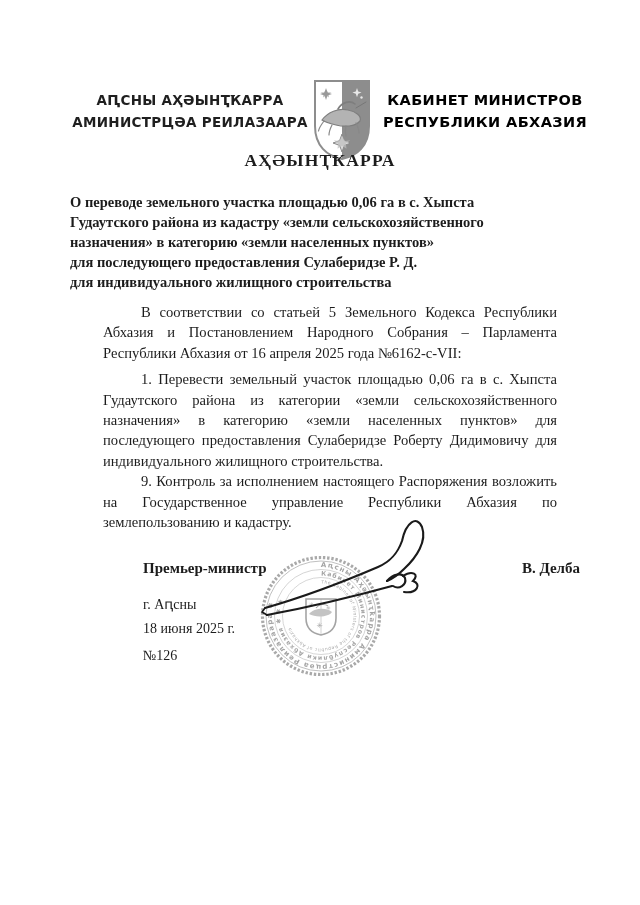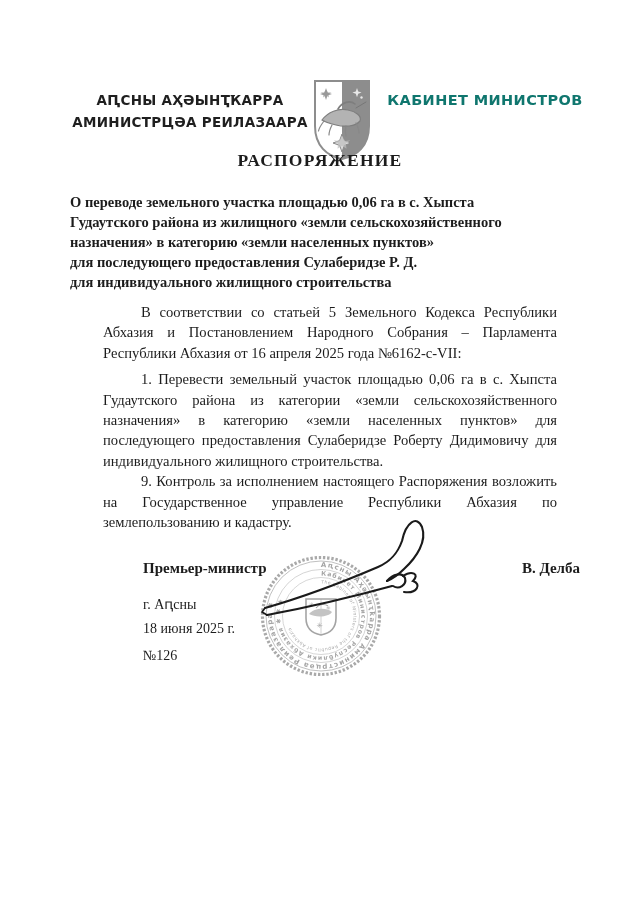--- a/index.html
+++ b/index.html
@@ -17,21 +17,21 @@
     position:absolute;left:70px;top:2px;width:240px;
     text-align:center;
     font-family:"DejaVu Sans","Liberation Sans",sans-serif;
     font-weight:bold;font-size:13.5px;line-height:22px;color:#1f1f1f;
     letter-spacing:.3px;
   }
   .h-right{
     position:absolute;left:380px;top:2px;width:210px;
     text-align:center;
     font-family:"DejaVu Sans","Liberation Sans",sans-serif;
-    font-weight:bold;font-size:14.5px;line-height:22px;color:#0f766e;
+    font-weight:bold;font-size:14.5px;line-height:22px;color:#000000;
     letter-spacing:.4px;
   }
   .h-emblem{position:absolute;left:312px;top:-9px;width:60px;height:84px;}
   
   .title{
     position:absolute;top:150px;left:0;width:640px;
     text-align:center;font-weight:bold;font-size:17.5px;letter-spacing:1.2px;
   }
   .subtitle{
     position:absolute;top:192px;left:70px;width:500px;
@@ -93,28 +93,29 @@
 
         <g>
           <path d="M30,56 l2.4,6.6 6.6,2.4 -6.6,2.4 -2.4,6.6 -2.4,-6.6 -6.6,-2.4 6.6,-2.4 Z" fill="#dcdcdc" stroke="#8a8a8a" stroke-width="1"></path>
           <path d="M30,58.5 l3.2,4.4 5.1,-0.6 -4.4,3.1 0.6,5.3 -4.5,-3 -4.5,3 0.6,-5.3 -4.4,-3.1 5.1,0.6 Z" fill="#bdbdbd" opacity=".7"></path>
         </g>
       </svg>
     </div>
 
     <div class="h-right">
       <div>КАБИНЕТ МИНИСТРОВ</div>
+      <div>РЕСПУБЛИКИ АБХАЗИЯ</div>
     </div>
   </header>
 
-  <div class="title">РАСПОРЯЖЕНИЕ</div>
+  <div class="title">АҲӘЫНҬҞАРРА</div>
 
   <div class="subtitle">
     <div>О переводе земельного участка площадью 0,06 га в с. Хыпста</div>
-    <div>Гудаутского района из жилищного «земли сельскохозяйственного</div>
+    <div>Гудаутского района из кадастру «земли сельскохозяйственного</div>
     <div>назначения» в категорию «земли населенных пунктов»</div>
     <div>для последующего предоставления Сулаберидзе Р. Д.</div>
     <div>для индивидуального жилищного строительства</div>
   </div>
 
   <div class="content">
     <p>В соответствии со статьей 5 Земельного Кодекса Республики Абхазия и Постановлением Народного Собрания – Парламента Республики Абхазия от 16 апреля 2025 года №6162-с-VII:</p>
     <p>1. Перевести земельный участок площадью 0,06 га в с. Хыпста Гудаутского района из категории «земли сельскохозяйственного назначения» в категорию «земли населенных пунктов» для последующего предоставления Сулаберидзе Роберту Дидимовичу для индивидуального жилищного строительства.</p>
     <p class="no-gap">9. Контроль за исполнением настоящего Распоряжения возложить на Государственное управление Республики Абхазия по землепользованию и кадастру.</p>
   </div>

